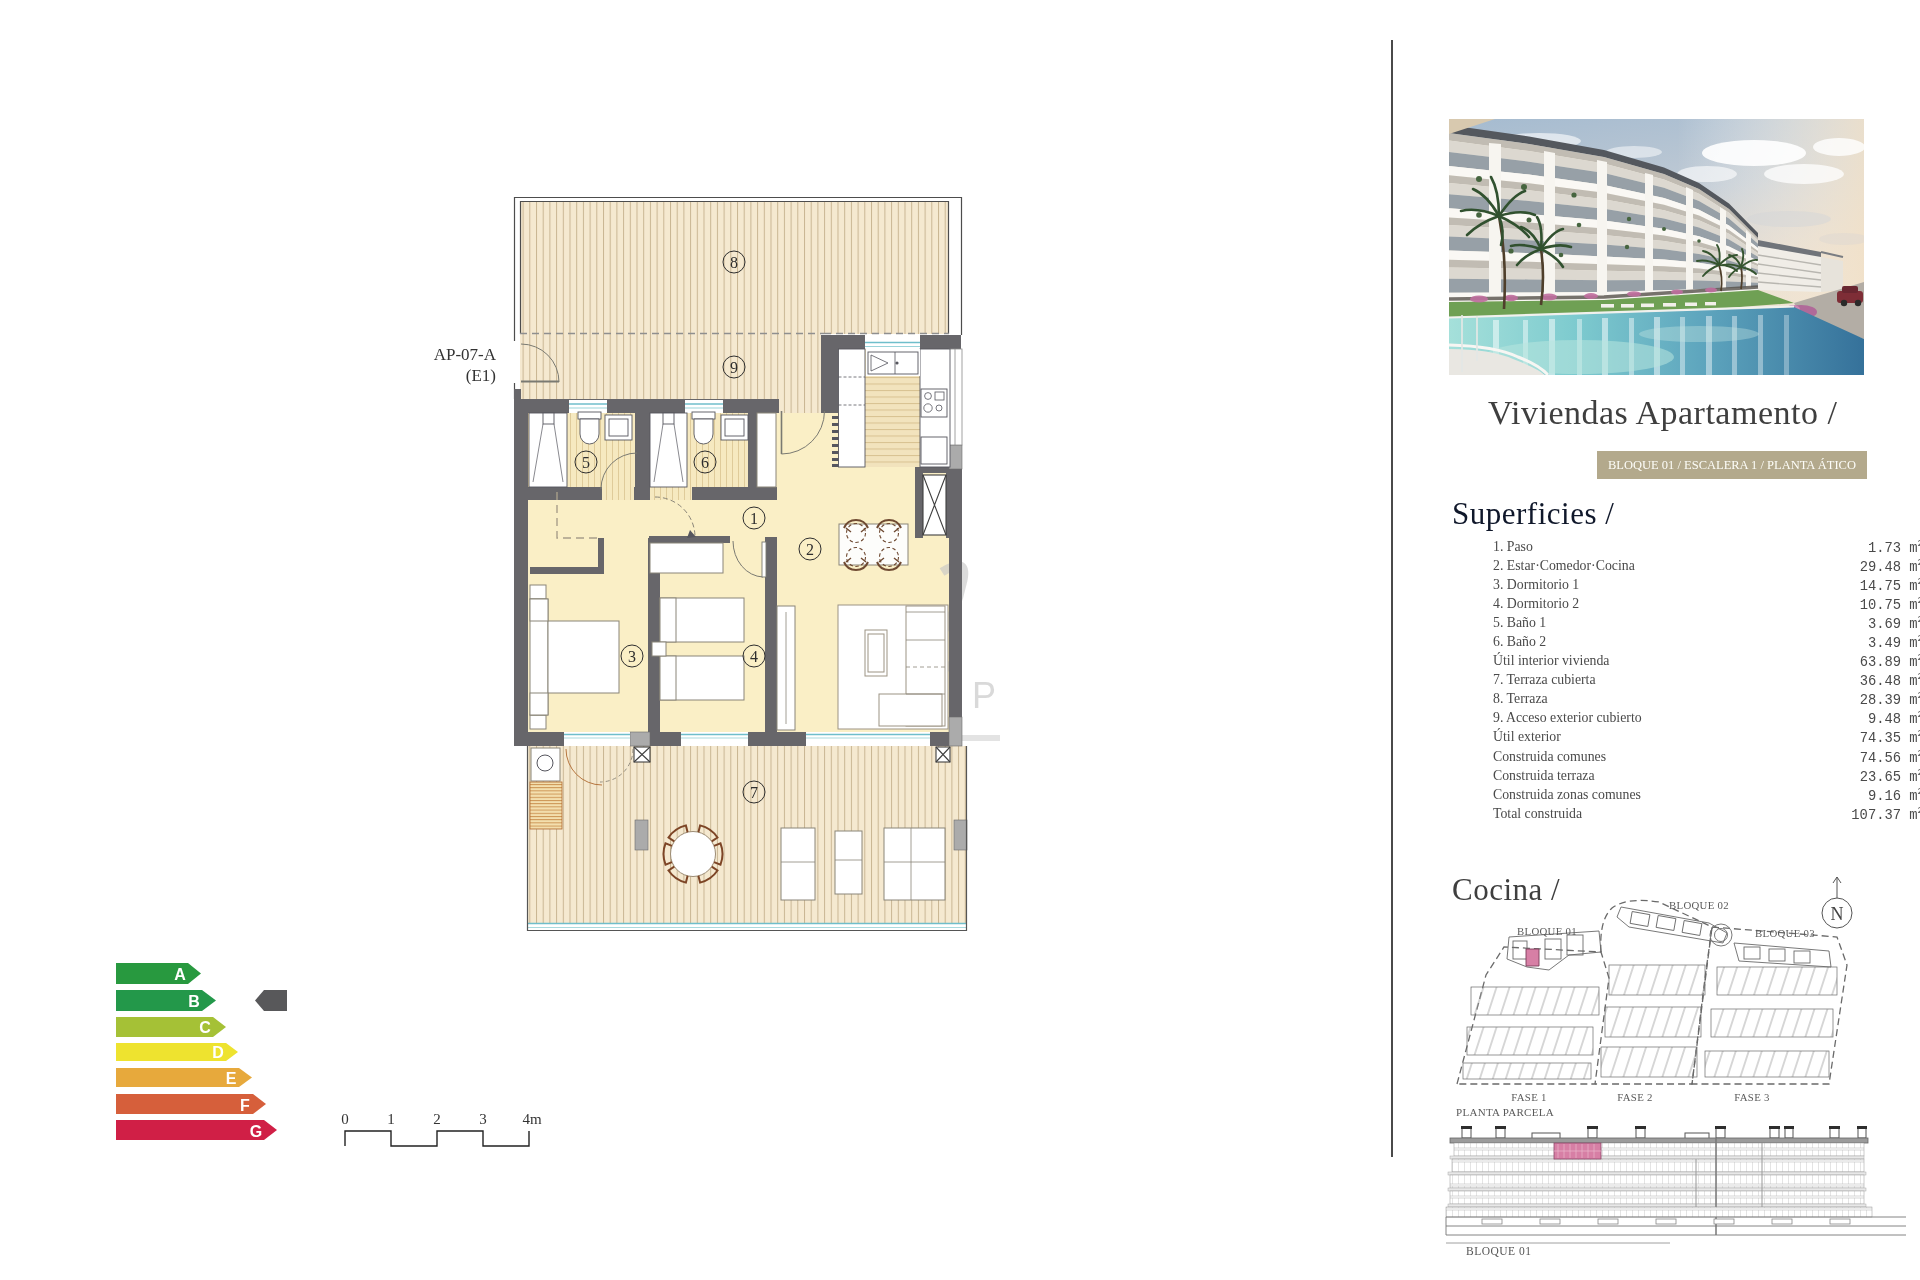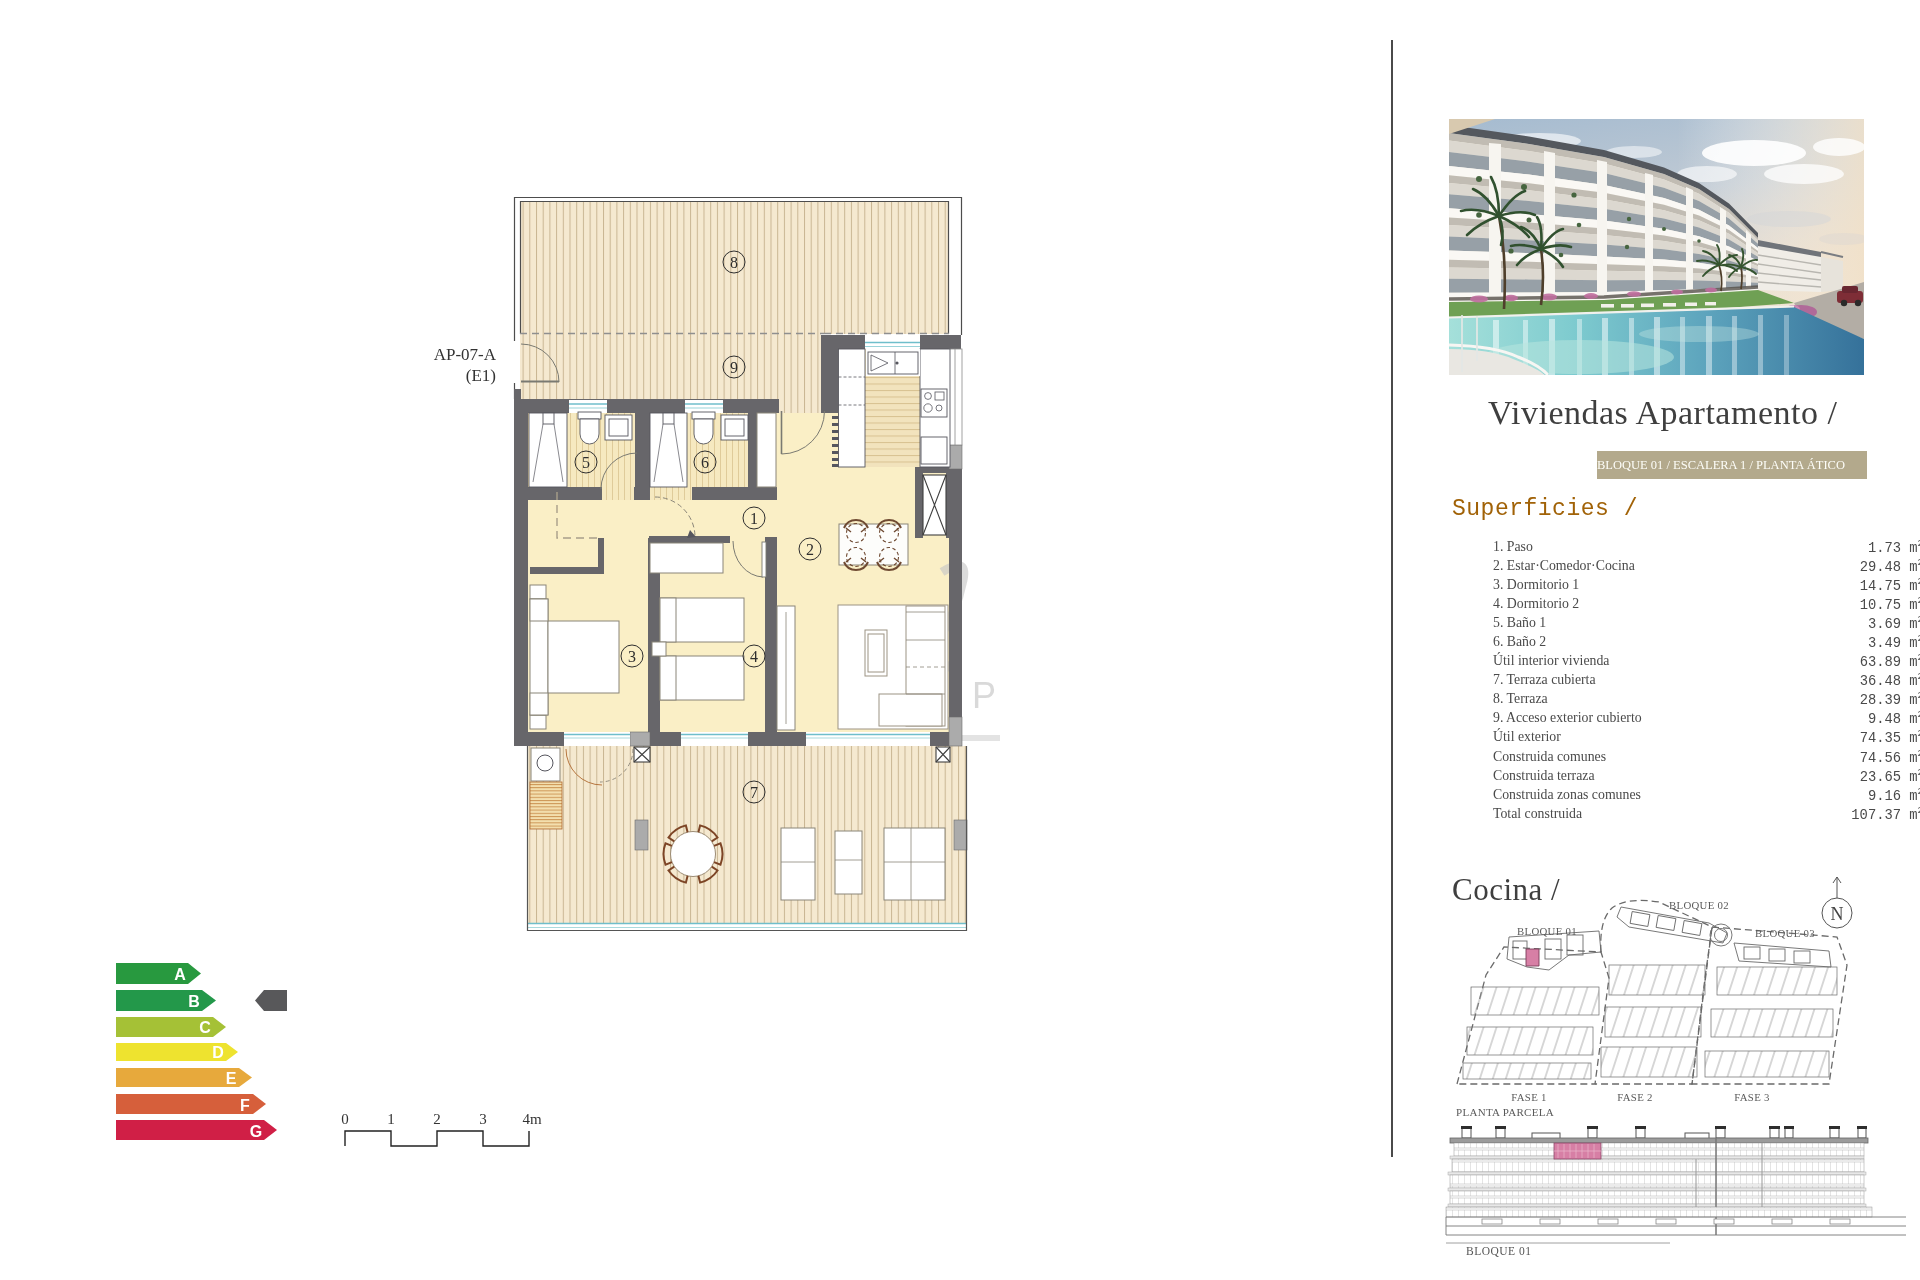--- a/index.html
+++ b/index.html
@@ -2,22 +2,22 @@
 <html><head>
 <meta charset="utf-8">
 <style>
   html,body{margin:0;padding:0;width:1920px;height:1280px;background:#ffffff;overflow:hidden;}
   *{box-sizing:border-box;}
   .abs{position:absolute;}
   body{font-family:"Liberation Serif",serif;color:#3c3c3c;position:relative;}
   #divider{left:1391px;top:40px;width:2px;height:1117px;background:#4a4a4a;}
   #title1{left:1452px;top:394px;font-size:34px;color:#3f3f3f;letter-spacing:0.5px;margin-left:36px;}
   #badge{left:1597px;top:451px;width:270px;height:28px;background:#b3a98c;color:#fdfdf8;
-         font-size:12.5px;line-height:28px;letter-spacing:0px;white-space:nowrap;}
-  #title2{left:1452px;top:496px;font-size:23px;color:#a16207;letter-spacing:0.5px;font-family:Liberation Mono, monospace;}
+         font-size:12.5px;text-align:center;line-height:28px;letter-spacing:0px;white-space:nowrap;}
+  #title2{left:1452px;top:496px;font-size:31px;color:#0f172a;letter-spacing:0.5px;}
   #table{left:1449px;top:539px;width:430px;font-size:13.8px;color:#4a4a4a;margin-left:44px;}
   #table .row{height:19.05px;position:relative;}
   #table .l{position:absolute;left:0;top:0;}
   #table .v{position:absolute;right:0;top:0;font-family:Liberation Mono, monospace;}
   sup{font-size:9px;}
   #title3{left:1452px;top:872px;font-size:31px;color:#3f3f3f;letter-spacing:0.5px;}
   #bloque01{left:1466px;top:1245px;font-size:11.5px;color:#555;letter-spacing:0.5px;}
 </style>
 </head>
 <body>

